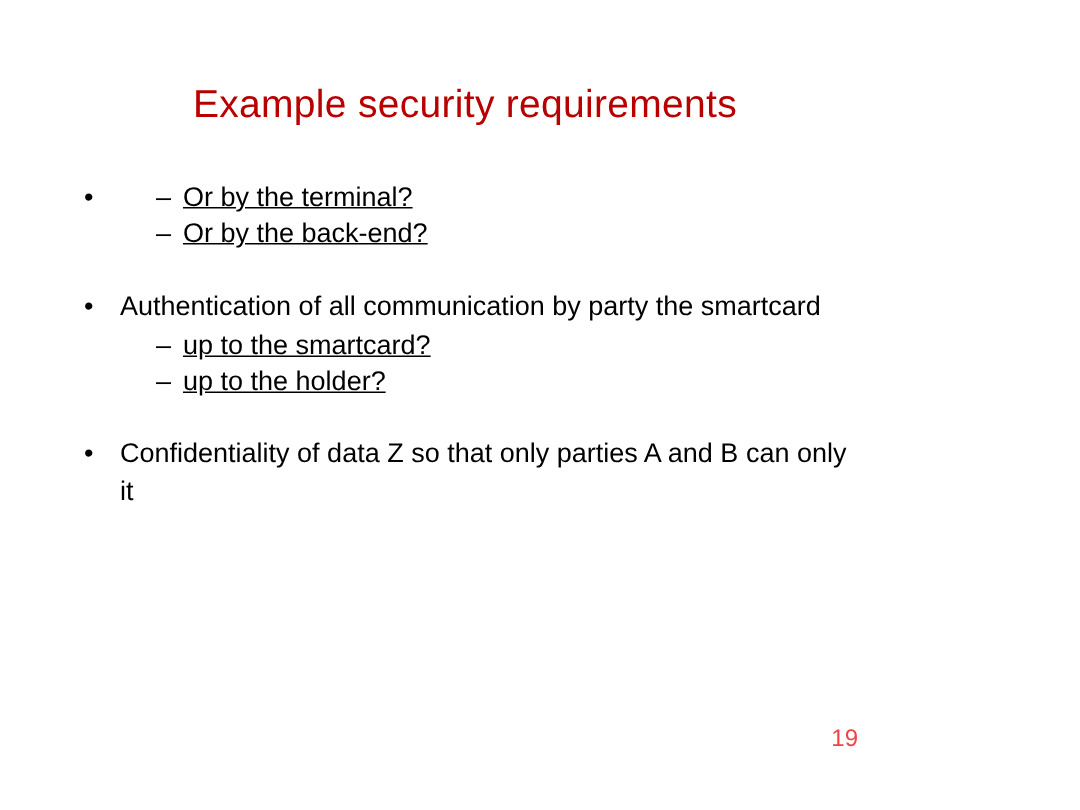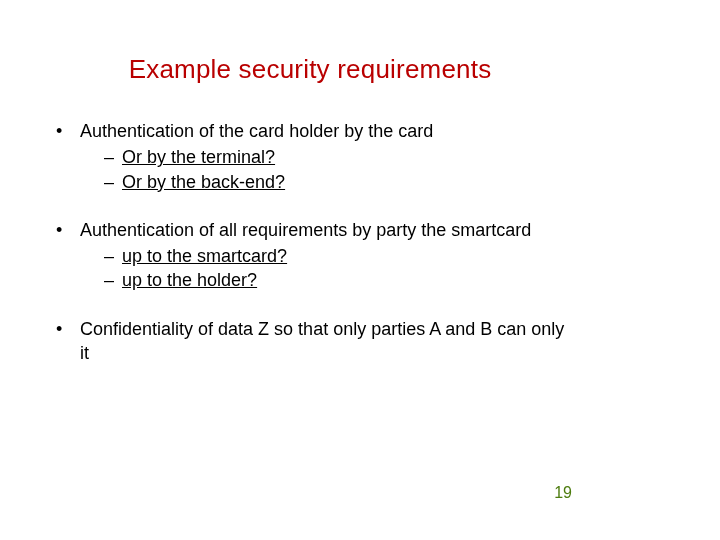--- a/index.html
+++ b/index.html
@@ -58,40 +58,39 @@
       content: "–";
       position: absolute;
       left: 0;
       top: 0;
     }
     .pagenum {
       position: absolute;
       right: 48px;
       bottom: 38px;
       font-size: 16px;
-      color: #4d7c0f;
+      color: #ef4444;
     }
   </style>
 </head>
 <body>
 
 <div class="slide">
   <h1 class="title">Example security requirements</h1>
 
   <div class="content">
     <ul class="level1">
       <li>
-        <span>Authentication of the card holder by the card</span>
         <ul class="level2">
           <li><span>Or by the terminal?</span></li>
           <li><span>Or by the back-end?</span></li>
         </ul>
       </li>
       <li>
-        <span>Authentication of all requirements by party the smartcard</span>
+        <span>Authentication of all communication by party the smartcard</span>
         <ul class="level2">
           <li><span>up to the smartcard?</span></li>
           <li><span>up to the holder?</span></li>
         </ul>
       </li>
       <li>
         <span>Confidentiality of data Z so that only parties A and B can only it</span>
       </li>
     </ul>
   </div>

